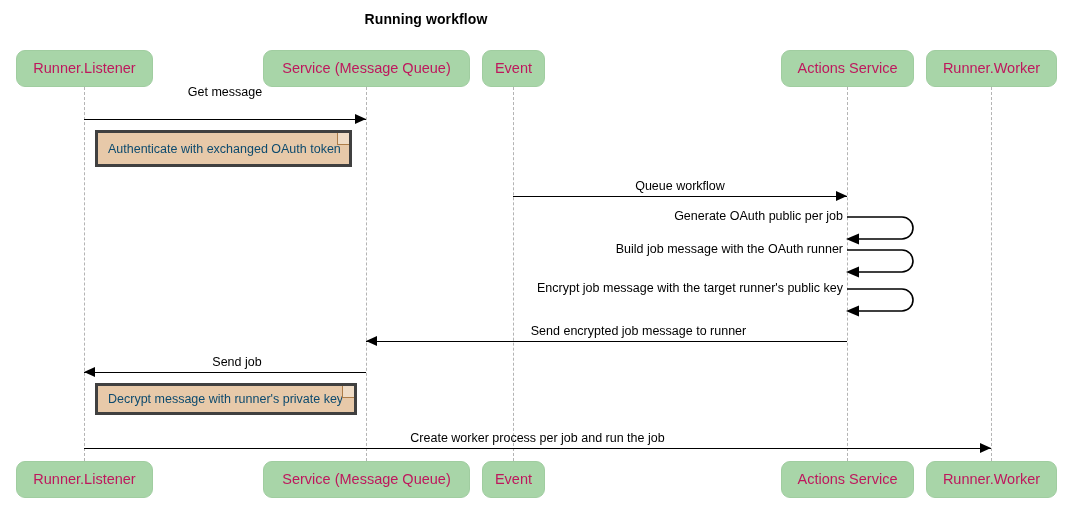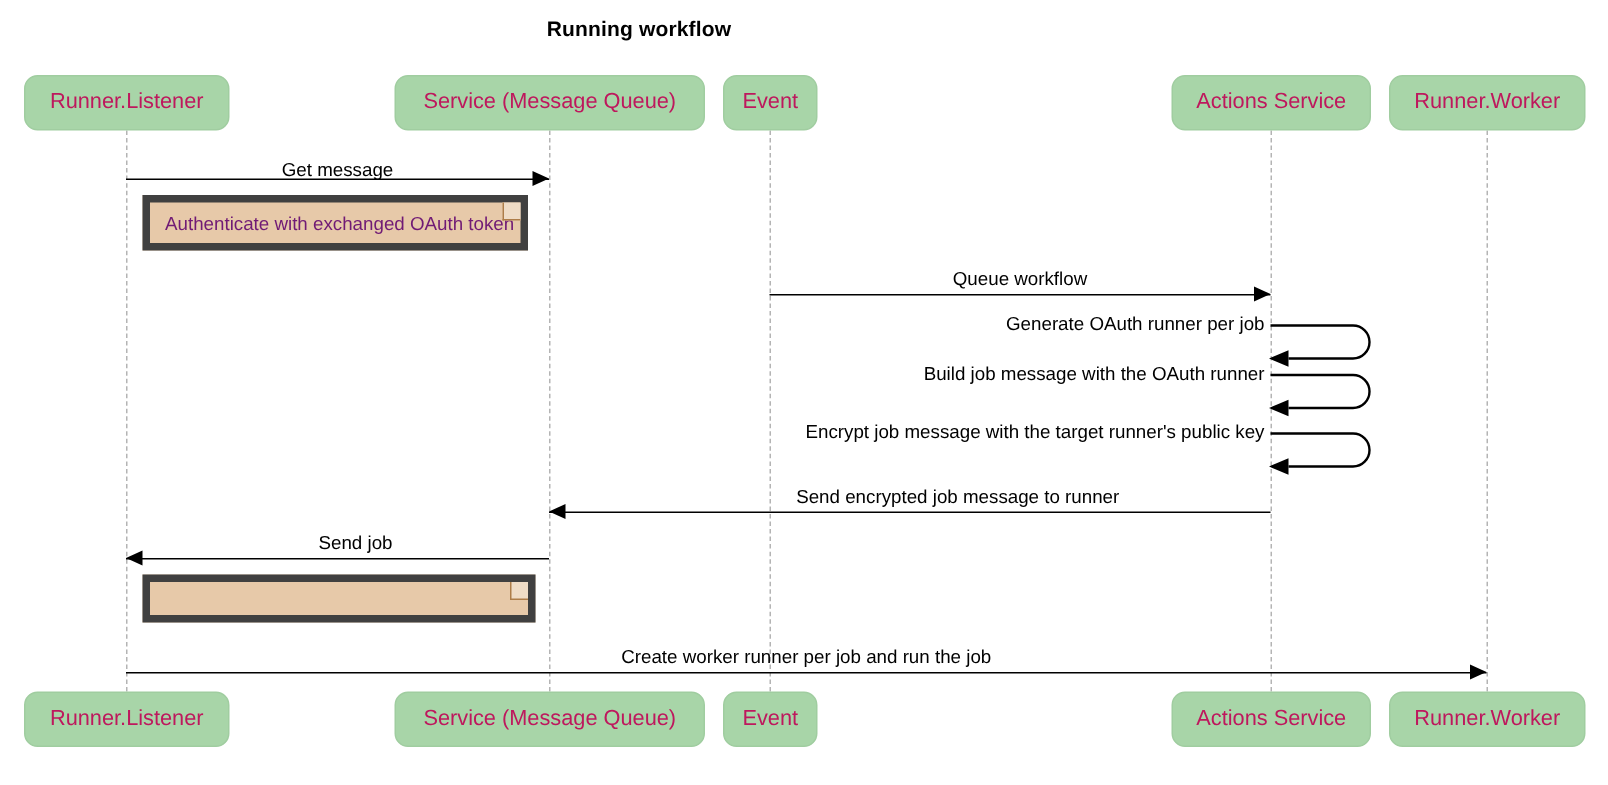--- a/index.html
+++ b/index.html
@@ -70,23 +70,23 @@
   .arrowhead.right {
     border-left: 11px solid #000000;
   }
   .arrowhead.left {
     border-right: 11px solid #000000;
   }
   .note {
     position: absolute;
     box-sizing: border-box;
     background: #e7c9a9;
-    border: 5px solid #404040;
+    border: 3px solid #404040;
     font-size: 12.5px;
-    color: #701a75;
+    color: #0c4a6e;
     white-space: nowrap;
     display: flex;
     align-items: center;
     padding-left: 10px;
   }
   .note-fold {
     position: absolute;
     top: 0;
     right: 0;
     width: 11px;
@@ -125,55 +125,56 @@
   <div id="participants-top">
       <div class="participant" style="left: 16px; top: 50px; width: 137px;">Runner.Listener</div>
       <div class="participant" style="left: 263px; top: 50px; width: 207px;">Service (Message Queue)</div>
       <div class="participant" style="left: 482px; top: 50px; width: 63px;">Event</div>
       <div class="participant" style="left: 781px; top: 50px; width: 133px;">Actions Service</div>
       <div class="participant" style="left: 926px; top: 50px; width: 131px;">Runner.Worker</div>
     </div>
   <div id="messages">
       <div class="msg-line" style="left: 84px; top: 119px; width: 282px;"></div>
       <div class="arrowhead right" style="top: 114.3px; left: 355px;"></div>
-      <div class="msg-label" style="left: 84px; width: 282px; top: 106px;">Get message</div>
+      <div class="msg-label" style="left: 84px; width: 282px; top: 85px;">Get message</div>
       <div class="msg-line" style="left: 513px; top: 196px; width: 334px;"></div>
       <div class="arrowhead right" style="top: 191.3px; left: 836px;"></div>
       <div class="msg-label" style="left: 513px; width: 334px; top: 179px;">Queue workflow</div>
       <svg class="selfloop" width="82" height="36" style="left: 845px; top: 210px;">
         <path d="M 2 7 L 57 7 A 11 11 0 0 1 57 29 L 14 29"></path>
         <polygon points="1,29 14,23.5 14,34.5"></polygon>
       </svg>
-      <div class="msg-label" style="right: 229px; top: 209px;">Generate OAuth runner per job</div>
+      <div class="msg-label" style="right: 229px; top: 209px;">Generate OAuth public per job</div>
       <svg class="selfloop" width="82" height="36" style="left: 845px; top: 243px;">
         <path d="M 2 7 L 57 7 A 11 11 0 0 1 57 29 L 14 29"></path>
         <polygon points="1,29 14,23.5 14,34.5"></polygon>
       </svg>
       <div class="msg-label" style="right: 229px; top: 242px;">Build job message with the OAuth runner</div>
       <svg class="selfloop" width="82" height="36" style="left: 845px; top: 282px;">
         <path d="M 2 7 L 57 7 A 11 11 0 0 1 57 29 L 14 29"></path>
         <polygon points="1,29 14,23.5 14,34.5"></polygon>
       </svg>
       <div class="msg-label" style="right: 229px; top: 281px;">Encrypt job message with the target runner's public key</div>
       <div class="msg-line" style="left: 366px; top: 341px; width: 481px;"></div>
       <div class="arrowhead left" style="top: 336.3px; left: 366px;"></div>
       <div class="msg-label" style="left: 366px; width: 481px; top: 324px; padding-left: 32px;">Send encrypted job message to runner</div>
       <div class="msg-line" style="left: 84px; top: 372px; width: 282px;"></div>
       <div class="arrowhead left" style="top: 367.3px; left: 84px;"></div>
       <div class="msg-label" style="left: 96px; width: 282px; top: 355px;">Send job</div>
       <div class="msg-line" style="left: 84px; top: 448px; width: 907px;"></div>
       <div class="arrowhead right" style="top: 443.3px; left: 980px;"></div>
-      <div class="msg-label" style="left: 84px; width: 907px; top: 431px;">Create worker runner per job and run the job</div>
+      <div class="msg-label" style="left: 84px; width: 907px; top: 431px;">Create worker process per job and run the job</div>
     </div>
   <div id="notes">
       <div class="note" style="left: 95px; top: 130px; width: 257px; height: 37px;">
         <span>Authenticate with exchanged OAuth token</span>
         <div class="note-fold"></div>
       </div>
       <div class="note" style="left: 95px; top: 383px; width: 262px; height: 32px;">
+        <span>Decrypt message with runner's private key</span>
         <div class="note-fold"></div>
       </div>
     </div>
   <div id="participants-bottom">
       <div class="participant" style="left: 16px; top: 461px; width: 137px;">Runner.Listener</div>
       <div class="participant" style="left: 263px; top: 461px; width: 207px;">Service (Message Queue)</div>
       <div class="participant" style="left: 482px; top: 461px; width: 63px;">Event</div>
       <div class="participant" style="left: 781px; top: 461px; width: 133px;">Actions Service</div>
       <div class="participant" style="left: 926px; top: 461px; width: 131px;">Runner.Worker</div>
     </div>

